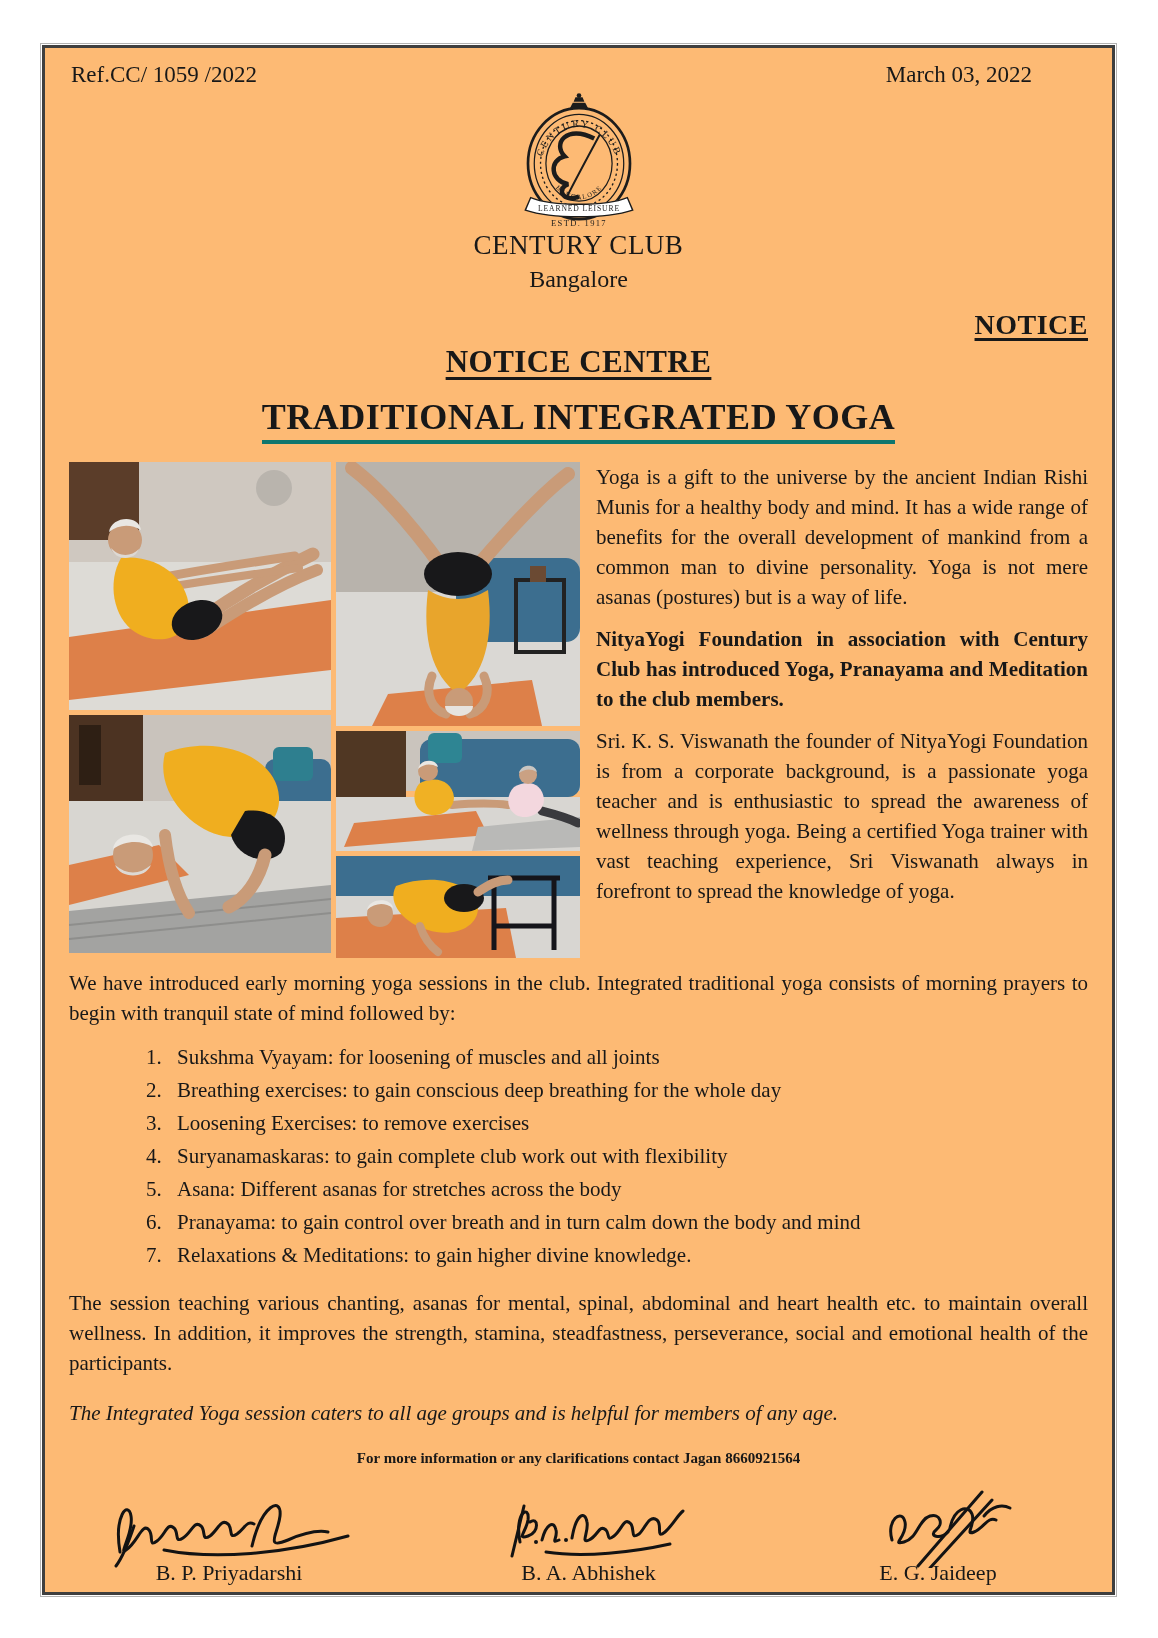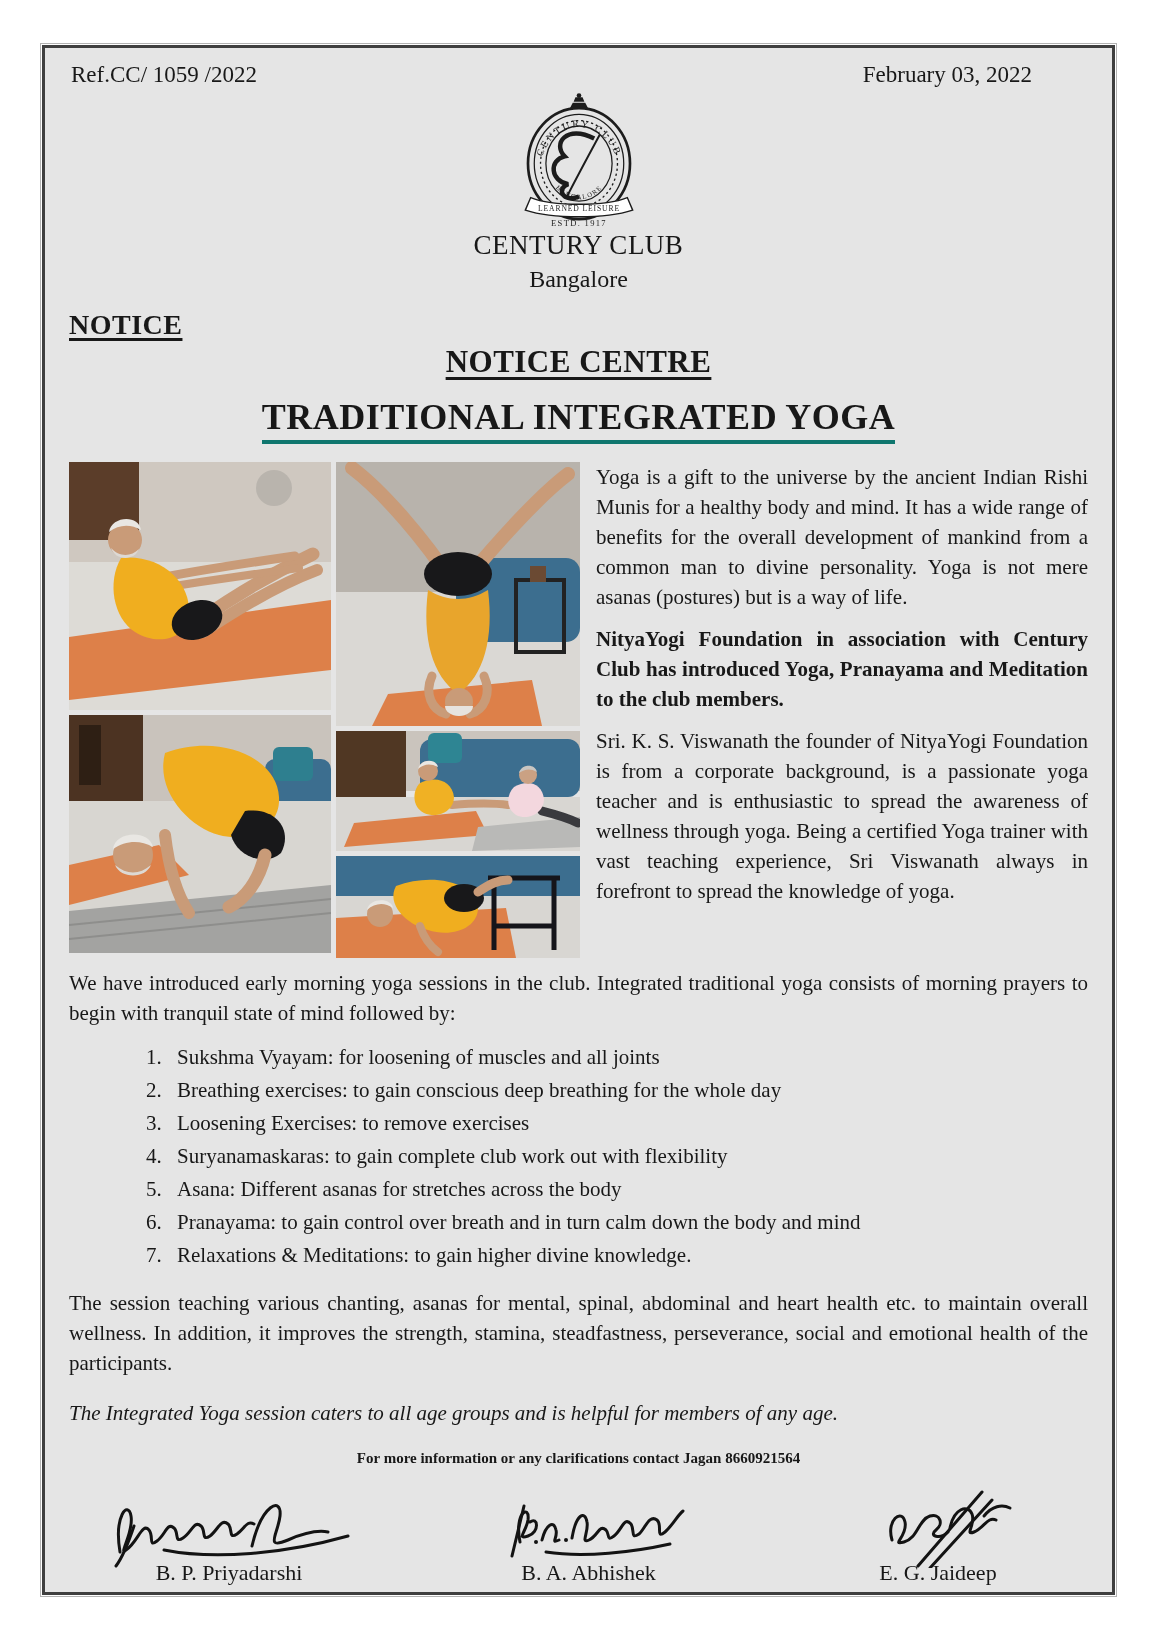--- a/index.html
+++ b/index.html
@@ -1,26 +1,26 @@
 <!DOCTYPE html>
 <html><head>
 <meta charset="utf-8">
 <style>
   html,body{margin:0;padding:0;background:#ffffff;}
   body{width:1158px;height:1638px;position:relative;
        font-family:"Liberation Serif","DejaVu Serif",serif;color:#181818;}
   .sheet{position:absolute;left:42px;top:45px;width:1073px;height:1550px;
          box-sizing:border-box;border:3px solid #3f3f3f;outline:1px solid #b3b3b3;
-         outline-offset:1px;background:#e5e5e5;padding:10px 24px 12px 24px;overflow:hidden;}
+         outline-offset:1px;background:#fdba74;padding:10px 24px 12px 24px;overflow:hidden;}
   .hdr{display:flex;justify-content:space-between;font-size:23px;padding:4px 56px 0 2px;}
   .logo-wrap{text-align:center;margin-top:4px;line-height:0;}
   .crest{width:148px;height:136px;font-family:"Liberation Serif",serif;}
   .org-name{text-align:center;font-size:27px;letter-spacing:.5px;margin-top:2px;}
   .org-city{text-align:center;font-size:24px;margin-top:5px;}
-  .h-notice{text-align:left;margin-top:16px;font-size:28px;font-weight:bold;}
+  .h-notice{text-align:right;margin-top:16px;font-size:28px;font-weight:bold;}
   .h-notice span{text-decoration:underline;text-decoration-thickness:2.5px;text-underline-offset:4px;letter-spacing:.5px;}
   .h-dept{text-align:center;margin-top:3px;font-size:31px;font-weight:bold;}
   .h-dept span{text-decoration:underline;text-decoration-thickness:3px;text-underline-offset:5px;letter-spacing:.5px;}
   .h-title{text-align:center;margin-top:16px;font-size:36px;font-weight:bold;}
   .h-title span{display:inline-block;border-bottom:4px solid #0f766e;padding-bottom:2px;letter-spacing:.5px;}
   .two-col{display:flex;gap:16px;margin-top:18px;}
   .collage{display:flex;gap:5px;flex:0 0 auto;}
   .pcol{display:flex;flex-direction:column;gap:5px;}
   .collage svg{display:block;}
   .intro{flex:1;font-size:21px;line-height:30px;text-align:justify;}
@@ -39,21 +39,21 @@
   .s-left{width:320px;} .s-mid{width:380px;} .s-right{width:300px;}
   text{fill:#1c1c1c;}
 </style>
 </head>
 <body>
 
 <div class="sheet">
 
   <div class="hdr">
     <span>Ref.CC/ 1059 /2022</span>
-    <span>February 03, 2022</span>
+    <span>March 03, 2022</span>
   </div>
 
   <div class="logo-wrap">
     <svg class="crest" viewBox="0 0 160 152">
       <g fill="none" stroke="#1c1c1c">
         <ellipse cx="80" cy="80" rx="57" ry="62" stroke-width="3"></ellipse>
         <ellipse cx="80" cy="80" rx="50" ry="55" stroke-width="1.4"></ellipse>
         <ellipse cx="80" cy="80" rx="37" ry="42" stroke-width="1.4"></ellipse>
         <ellipse cx="80" cy="80" rx="43" ry="48" stroke-width="1.5" stroke-dasharray="2.5 3.2"></ellipse>
         <path d="M97 52 C66 36 50 58 64 72 C46 76 48 100 68 103 C54 108 62 124 80 117" stroke-width="5"></path>

